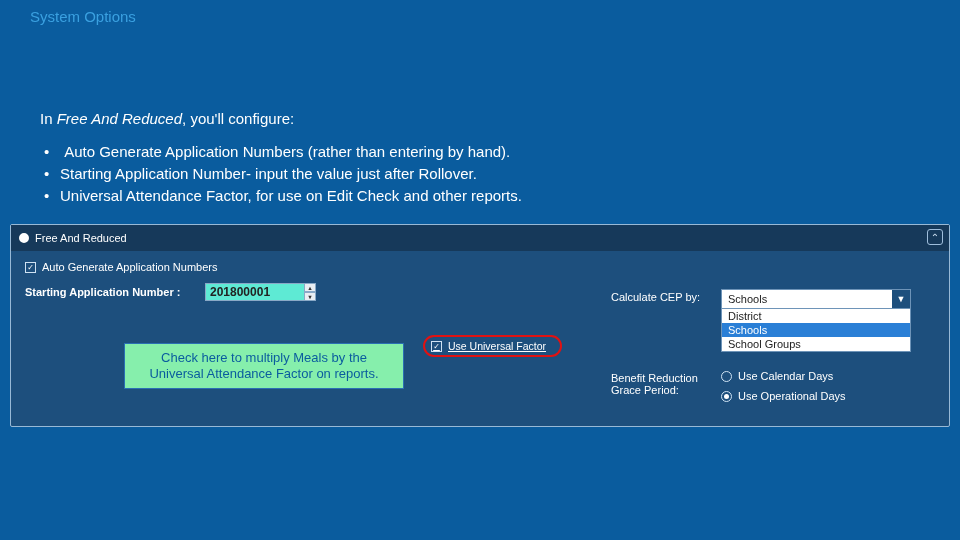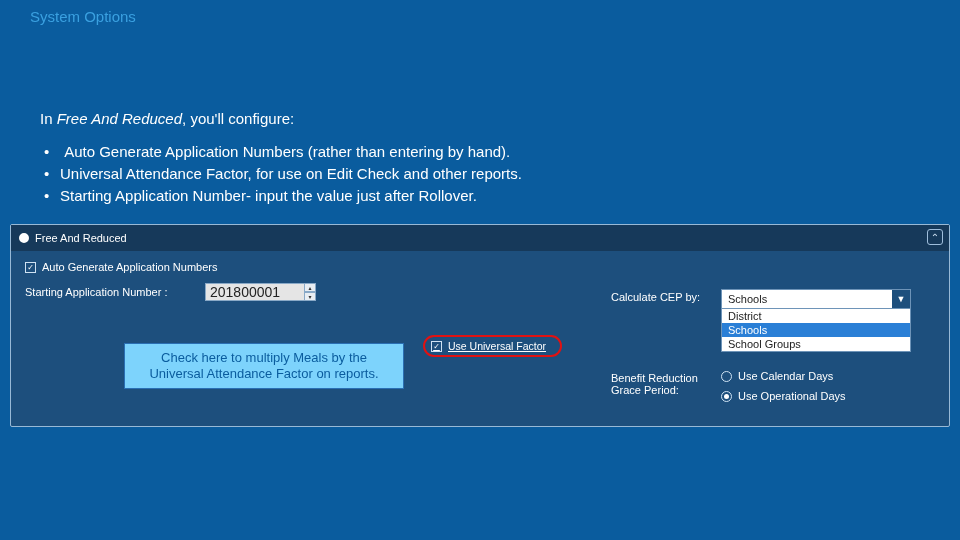--- a/index.html
+++ b/index.html
@@ -70,22 +70,22 @@
   }
   .row { display: flex; align-items: center; margin-bottom: 10px; }
   .chk {
     width: 11px; height: 11px; border: 1px solid #cfe2f3; margin-right: 6px;
     display: inline-flex; align-items: center; justify-content: center;
     background: #1d4f7d; font-size: 8px; color: #fff;
   }
   .chk.checked::after { content: "✓"; }
   .lbl { color: #fff; }
   .num-field {
-    width: 100px; height: 18px; background: #e5e5e5; color: #222;
-    font-size: 14px; padding: 0 4px; display: inline-flex; align-items: center;
+    width: 100px; height: 18px; background: #5eead4; color: #222;
+    font-size: 12px; padding: 0 4px; display: inline-flex; align-items: center;
     border: 1px solid #89a9c7;
   }
   .spin {
     display: inline-flex; flex-direction: column; margin-left: -1px;
   }
   .spin span {
     width: 12px; height: 9px; background: #e9eef3; border: 1px solid #89a9c7;
     font-size: 6px; display: flex; align-items: center; justify-content: center;
     color: #333;
   }
@@ -127,58 +127,58 @@
     position: absolute; left: 412px; top: 84px;
     display: flex; align-items: center;
     border: 2px solid #e11212; border-radius: 14px;
     padding: 3px 14px 3px 6px;
     font-size: 10.5px;
     text-decoration: underline;
   }
   .callout {
     position: absolute; left: 124px; top: 343px;
     width: 280px; height: 46px;
-    background: #7dd3fc; border: 1px solid #2a6fb3;
+    background: #86efac; border: 1px solid #2a6fb3;
     color: #0a5c9e;
     font-size: 13px;
     display: flex; align-items: center; justify-content: center;
     text-align: center; padding: 4px 10px; line-height: 1.25;
   }
   .field-label { width: 180px; display: inline-block; }
 </style>
 </head>
 <body>
 
 <div class="slide-title">System Options</div>
 
 <div class="intro">
   <span>In </span><span class="italic">Free And Reduced</span><span>, you'll configure:</span>
 </div>
 
 <ul class="bullets">
   <li>&nbsp;<span class="italic">Auto Generate Application Numbers</span><span> (rather than entering by hand).</span></li>
+  <li><span class="italic">Starting Application Number</span><span>- input the value just after Rollover.</span></li>
   <li><span class="italic">Universal Attendance Factor</span><span>, for use on Edit Check and other reports.</span></li>
-  <li><span class="italic">Starting Application Number</span><span>- input the value just after Rollover.</span></li>
 </ul>
 
 <div class="panel">
   <div class="panel-header">
     <span class="radio"></span>
     <span>Free And Reduced</span>
     <span class="collapse">⌃</span>
   </div>
   <div class="panel-body">
 
     <div class="left-col">
       <div class="row">
         <span class="chk checked"></span>
         <span class="lbl">Auto Generate Application Numbers</span>
       </div>
 
-      <div class="row" style="margin-top:6px;">
+      <div class="row" style="margin-top:6px;font-weight:bold;">
         <span class="field-label">Starting Application Number :</span>
         <span class="num-field">201800001</span>
         <span class="spin">
           <span>▴</span>
           <span>▾</span>
         </span>
       </div>
 
     </div>
 

